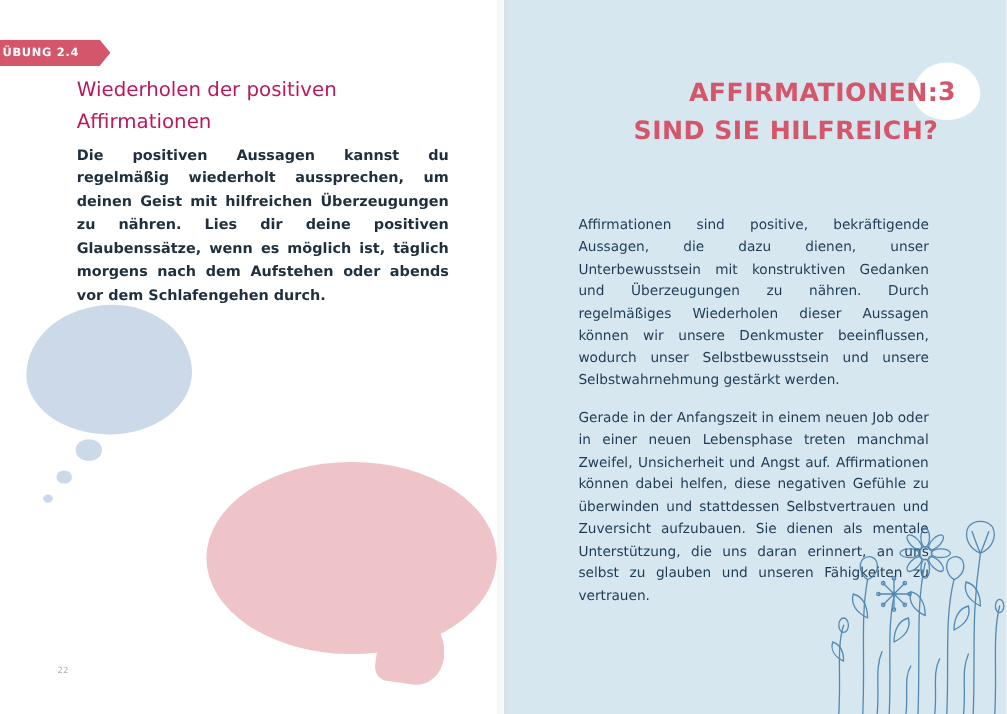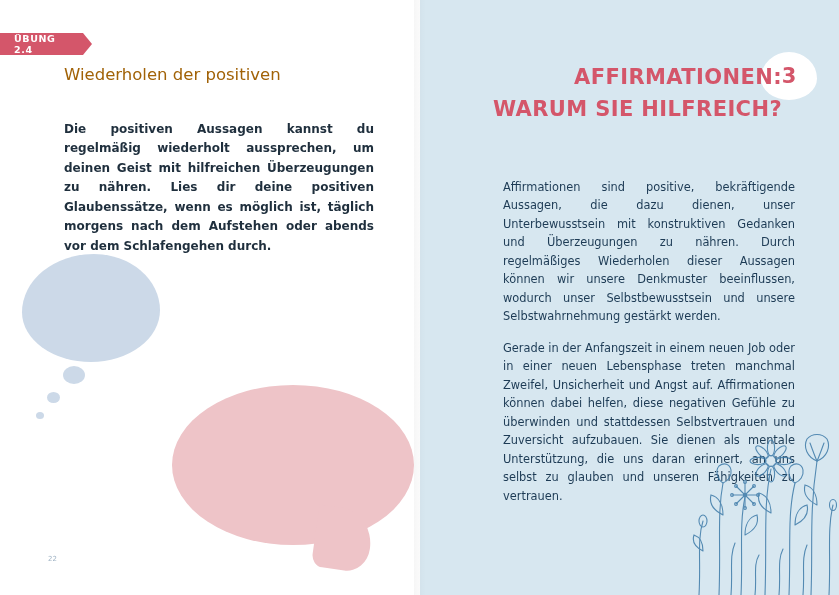--- a/index.html
+++ b/index.html
@@ -31,32 +31,32 @@
     position: absolute;
     left: 0; top: 33px;
     height: 22px;
     background: #d4566a;
     color: #ffffff;
     font-size: 9.5px;
     font-weight: bold;
     letter-spacing: 0.6px;
     display: flex;
     align-items: center;
-    padding: 0 16px 0 14px;
+    padding: 0 16px 0 2px;
     
     clip-path: polygon(0 0, calc(100% - 9px) 0, 100% 50%, calc(100% - 9px) 100%, 0 100%);
     width: 92px;
     box-sizing: border-box;
   }
 
   .left-heading {
     position: absolute;
     left: 64px; top: 62px;
     width: 330px;
-    color: #a16207;
+    color: #be185d;
     font-size: 16.5px;
     line-height: 1.62;
     font-weight: 500;
   }
   .left-heading div { white-space: nowrap; }
 
   .left-body {
     position: absolute;
     left: 64px; top: 120px;
     width: 310px;
@@ -141,21 +141,20 @@
 
   .right-body {
     position: absolute;
     left: 62px; top: 178px;
     width: 292px;
     color: #1d3b55;
     font-size: 11.4px;
     line-height: 1.62;
     text-align: justify;
     font-weight: 500;
-    margin-left: 21px;
   }
   .right-body p { margin: 0 0 13px 0; }
 
   .flowers {
     position: absolute;
     right: 0; bottom: 0;
     width: 160px; height: 230px;
     opacity: 0.85;
   }
 
@@ -171,20 +170,21 @@
 <body>
 
 <div class="spread">
 
   <div class="page-left">
 
     <div class="exercise-tag">ÜBUNG 2.4</div>
 
     <div class="left-heading">
       <div>Wiederholen der positiven</div>
+      <div>Affirmationen</div>
     </div>
 
     <div class="left-body">Die positiven Aussagen kannst du regelmäßig wiederholt aussprechen, um deinen Geist mit hilfreichen Überzeugungen zu nähren. Lies dir deine positiven Glaubenssätze, wenn es möglich ist, täglich morgens nach dem Aufstehen oder abends vor dem Schlafengehen durch.</div>
 
     <div class="bubble b-blue bubble-blue-main"></div>
     <div class="bubble b-blue bubble-blue-d1"></div>
     <div class="bubble b-blue bubble-blue-d2"></div>
     <div class="bubble b-blue bubble-blue-d3"></div>
 
     <div class="bubble b-pink bubble-pink-main"></div>
@@ -192,21 +192,21 @@
 
     <div class="page-number">22</div>
   </div>
 
   <div class="page-right">
 
     <div class="number-badge">3</div>
 
     <div class="right-title">
       <div>AFFIRMATIONEN:</div>
-      <div>WARUM SIE HILFREICH?</div>
+      <div>SIND SIE HILFREICH?</div>
     </div>
 
     <div class="right-body">
       <p>Affirmationen sind positive, bekräftigende Aussagen, die dazu dienen, unser Unterbewusstsein mit konstruktiven Gedanken und Überzeugungen zu nähren. Durch regelmäßiges Wiederholen dieser Aussagen können wir unsere Denkmuster beeinflussen, wodurch unser Selbstbewusstsein und unsere Selbstwahrnehmung gestärkt werden.</p>
       <p>Gerade in der Anfangszeit in einem neuen Job oder in einer neuen Lebensphase treten manchmal Zweifel, Unsicherheit und Angst auf. Affirmationen können dabei helfen, diese negativen Gefühle zu überwinden und stattdessen Selbstvertrauen und Zuversicht aufzubauen. Sie dienen als mentale Unterstützung, die uns daran erinnert, an uns selbst zu glauben und unseren Fähigkeiten zu vertrauen.</p>
     </div>
 
     <svg class="flowers" viewBox="0 0 160 230">
       <g fill="none" stroke="#3d7aa8" stroke-width="1.1" stroke-linecap="round">
 

